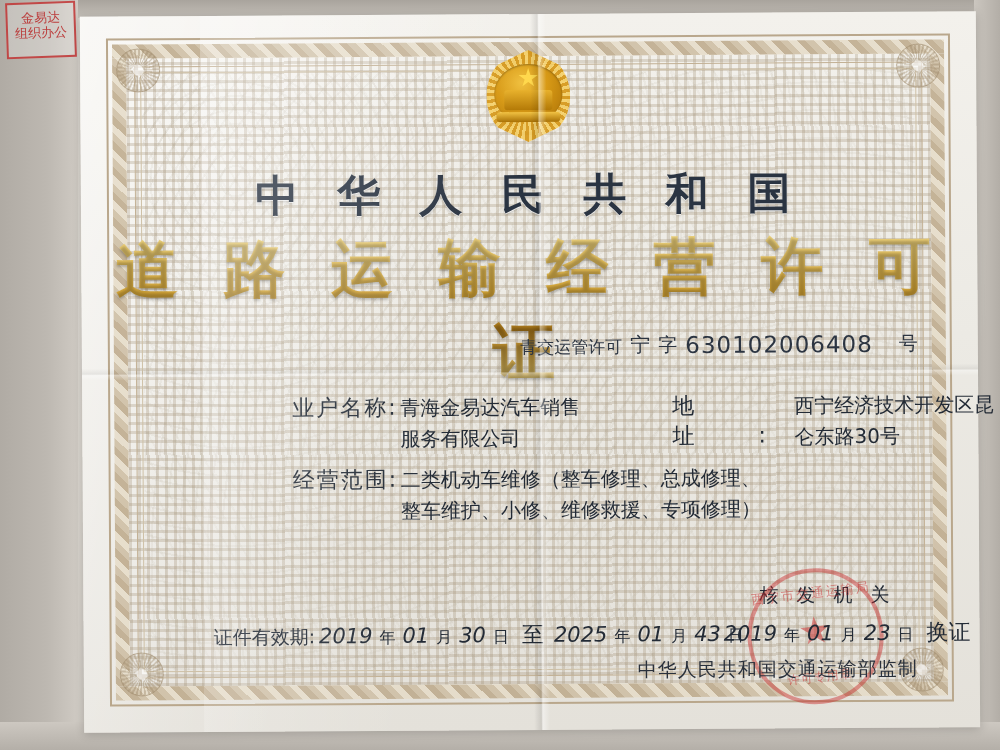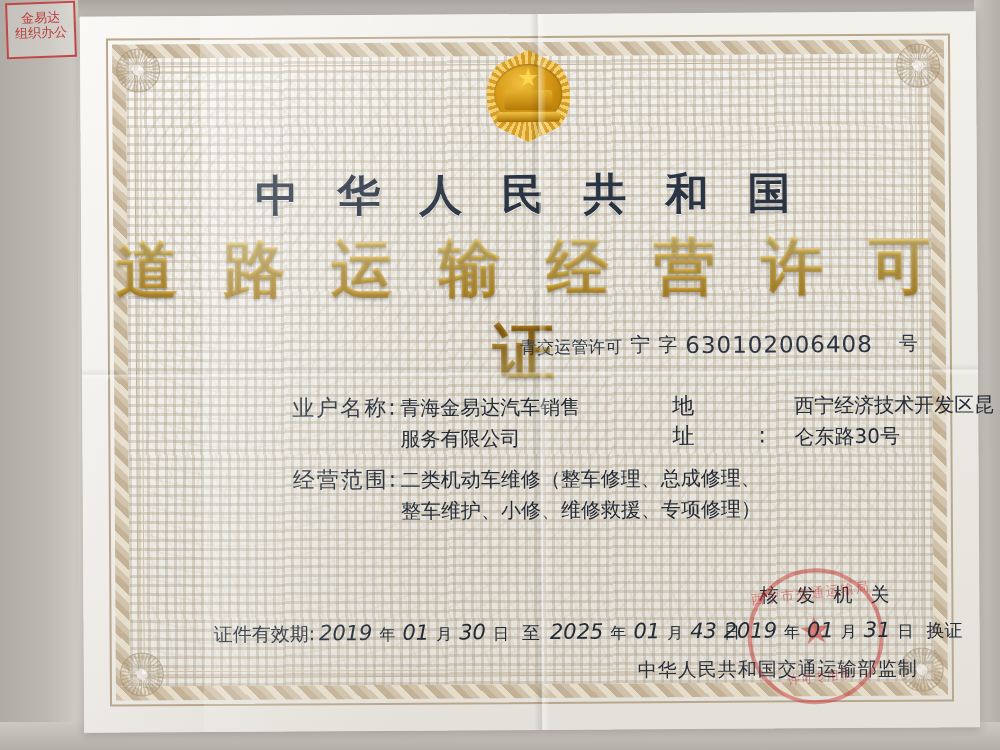--- a/index.html
+++ b/index.html
@@ -193,21 +193,21 @@
     letter-spacing:1px;font-family:"DejaVu Sans",sans-serif;
   }
 
   
   .validity{
     position:absolute;left:130px;top:606px;display:flex;align-items:baseline;gap:4px;
     font-size:19px;color:#232b36;font-family:"DejaVu Sans", sans-serif;
   }
   .validity .num{font-size:21px;font-style:italic;}
   .validity .unit{font-size:16px;margin:0 3px;}
-  .validity .sep{margin:0 6px;font-size:18px;}
+  .validity .sep{margin:0 6px;font-size:22px;}
 
   
   .footer{
     position:absolute;right:62px;bottom:46px;font-size:19px;letter-spacing:1px;
     color:#2a313c;font-family:"DejaVu Sans", sans-serif;
   }
 
   
   .corner-stamp{
     position:absolute;left:6px;top:2px;width:66px;height:46px;
@@ -302,21 +302,21 @@
       <span class="unit">月</span>
       <span class="num">43</span>
       <span class="unit">日</span>
     </div>
 
     <div class="validity" style="left:640px;top:606px;">
       <span class="num">2019</span>
       <span class="unit">年</span>
       <span class="num">01</span>
       <span class="unit">月</span>
-      <span class="num">31</span>
+      <span class="num">23</span>
       <span class="unit">日</span>
       <span class="sep">换证</span>
     </div>
 
     <div class="footer">中华人民共和国交通运输部监制</div>
 
     <div class="crease"></div>
     <div class="crease-h"></div>
     <div class="glare"></div>
   </div>

